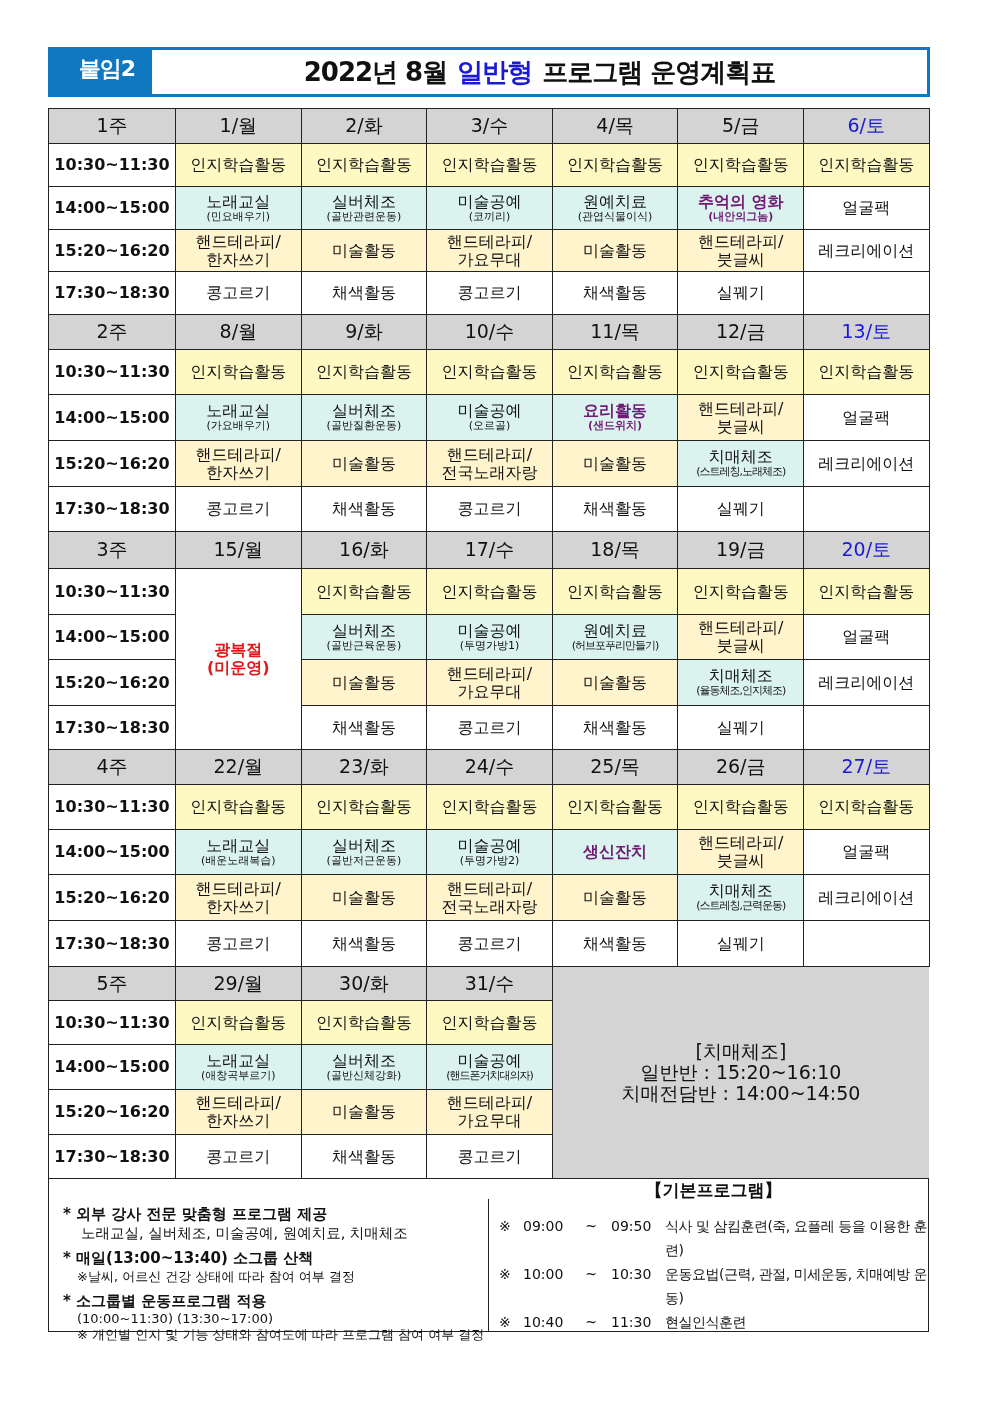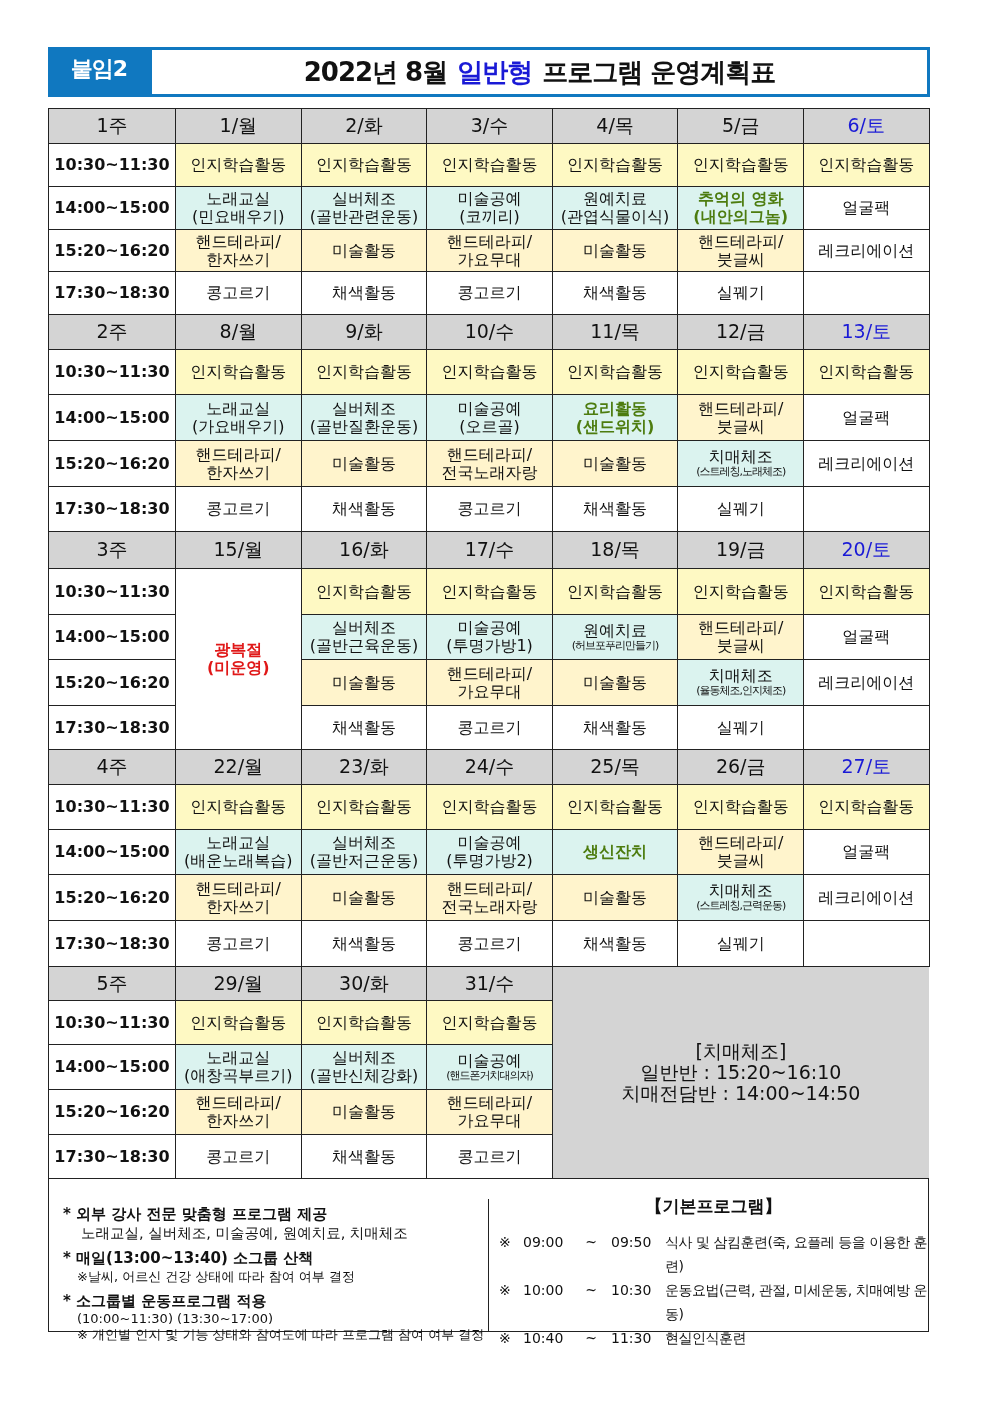--- a/index.html
+++ b/index.html
@@ -1,46 +1,46 @@
 <!DOCTYPE html>
 <html><head>
 <meta charset="utf-8">
 <style>
   html, body { margin: 0; padding: 0; background: #ffffff; }
   body { width: 992px; height: 1403px; position: relative; font-family: "DejaVu Sans", "Liberation Sans", sans-serif; color: #111; }
   .titlebar { position: absolute; left: 48px; top: 47px; width: 882px; height: 50px; background: #1078c0; box-sizing: border-box; }
-  .badge { position: absolute; left: 0; top: 0; width: 102px; height: 44px; color: #fff; font-weight: bold; font-size: 22px; display: flex; align-items: center; justify-content: center; letter-spacing: -1px; }
+  .badge { position: absolute; left: 8px; top: 0; width: 102px; height: 44px; color: #fff; font-weight: bold; font-size: 22px; display: flex; align-items: center; justify-content: center; letter-spacing: -1px; }
   .titlebox { position: absolute; left: 104px; top: 3px; right: 3px; bottom: 3px; background: #fff; display: flex; align-items: center; justify-content: center; font-weight: bold; font-size: 26px; letter-spacing: -1px; }
   .titlebox .accent { color: #1a1ad6; margin: 0 10px; }
 
   table.sched { position: absolute; left: 48px; top: 108px; border-collapse: collapse; table-layout: fixed; width: 881px; padding-left: 14px; }
   table.sched td { border: 1.5px solid #222; text-align: center; vertical-align: middle; padding: 0; font-size: 16px; line-height: 1.12; overflow: hidden; }
   table.sched col.c0 { width: 127px; }
   table.sched col.cd { width: 125.6px; }
   tr.hdr td { background: #d4d4d4; font-size: 19px; }
   tr.hdr td.sat { color: #1a1ad6; }
   td.time { font-weight: bold; font-size: 15.5px; background: #fff; }
   td.or { background: #fef9c3; }
   td.cy { background: #dbf3ef; }
   td.yl { background: #fff4cc; }
   td.wh { background: #fff; }
   td.sub .l1 { display: block; font-size: 16px; }
-  td.sub .l2 { display: block; font-size: 16px; }
+  td.sub .l2 { display: block; font-size: 11px; }
   td.sub .l2.tiny { font-size: 11px; letter-spacing: -1px; }
-  td.blue { color: #4d7c0f; font-weight: bold; }
+  td.blue { color: #701a75; font-weight: bold; }
   td.red { color: #e01818; font-weight: bold; font-size: 17px; }
   td.info { background: #fff; font-size: 17px; line-height: 1.5; border-top: none !important; border-right: none !important; border-bottom: none !important; }
 
   .footer { position: absolute; left: 48px; top: 1178px; width: 881px; height: 154px; border: 1.5px solid #222; box-sizing: border-box; display: flex; }
   .fl { width: 440px; border-right: 1.5px solid #222; padding: 6px 0 0 14px; box-sizing: border-box; font-size: 14.5px; margin-top: 20px; }
   .fl .h { font-weight: bold; font-size: 15px; }
   .fl .s { padding-left: 18px; }
   .fl .s2 { padding-left: 14px; font-size: 13px; }
   .fl .grp { margin-bottom: 6px; }
-  .fr { flex: 1; padding: 16px 0 0 10px; box-sizing: border-box; font-size: 14px; }
+  .fr { flex: 1; padding: 0 0 0 10px; box-sizing: border-box; font-size: 14px; }
   .fr .h { text-align: center; font-weight: bold; font-size: 17px; margin-bottom: 12px; }
   .fr .row { display: flex; line-height: 24px; }
   .fr .mk { width: 24px; }
   .fr .t1 { width: 48px; }
   .fr .tl { width: 40px; text-align: center; }
   .fr .t2 { width: 54px; }
   .fr .txt { flex: 1; letter-spacing: -0.5px; }
 </style>
 </head>
 <body>

